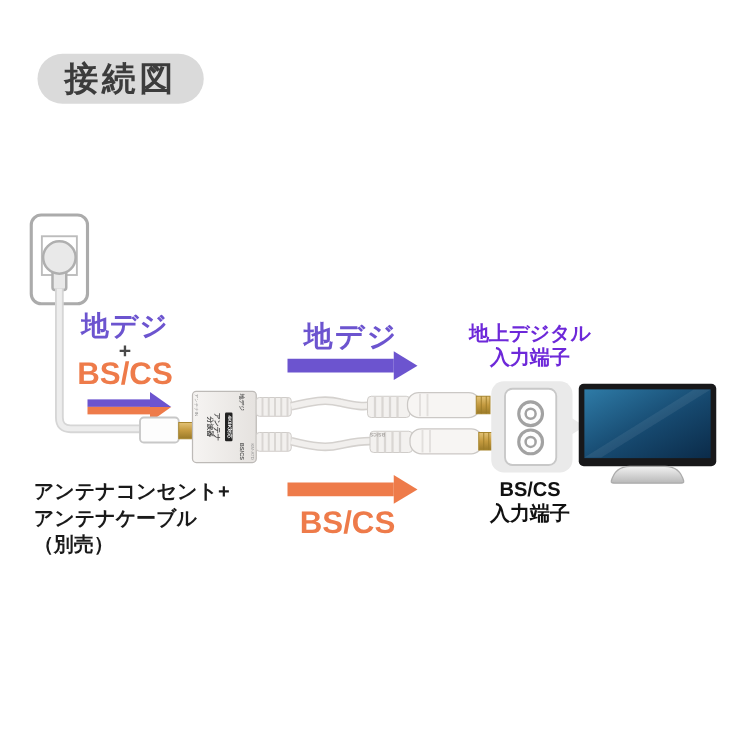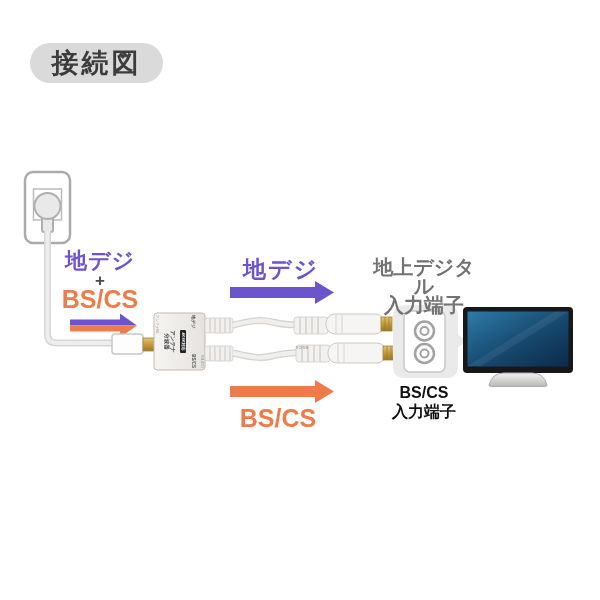--- a/index.html
+++ b/index.html
@@ -10,21 +10,21 @@
   .purple-text{color:#6C54CF;}
   .orange-text{color:#EE7B4A;}
   .pill{left:30px;top:43px;width:133px;height:40px;background:#DADADA;border-radius:21px;
         display:flex;align-items:center;justify-content:center;font-size:27px;font-weight:bold;
         color:#3C3C3C;letter-spacing:3px;}
   .combo-top{left:56px;top:246px;width:88px;font-size:22px;letter-spacing:1px;}
   .combo-plus{left:56px;top:271px;width:88px;font-size:17px;color:#4A4A4A;}
   .combo-bottom{left:56px;top:285px;width:88px;font-size:25px;}
   .arrow-top-label{left:233px;top:254px;width:96px;font-size:23px;letter-spacing:2px;}
   .arrow-bottom-label{left:228px;top:404px;width:100px;font-size:25px;}
-  .plate-top-label{left:368px;top:258px;width:112px;font-size:20px;line-height:19px;color:#737373;}
+  .plate-top-label{left:368px;top:258px;width:112px;font-size:16px;line-height:19px;color:#6d28d9;}
   .plate-bottom-label{left:368px;top:383px;width:112px;font-size:16px;line-height:19px;color:#111;}
   .tv-label{left:473px;top:389px;width:90px;font-size:21px;letter-spacing:2px;}
   .note{left:27px;top:383px;width:220px;text-align:left;font-size:16px;line-height:21.5px;color:#1a1a1a;}
   .splitter-label{left:151px;top:316px;width:57px;height:51px;transform:rotate(90deg);
         transform-origin:center;display:flex;flex-direction:column;justify-content:space-between;
         padding:1px 2px;box-sizing:border-box;color:#555;}
   .splitter-label .model{font-size:3.5px;color:#9a9a9a;text-align:right;font-weight:normal;}
   .splitter-label .outs{display:flex;justify-content:space-between;font-size:4.5px;font-weight:bold;color:#555;}
   .splitter-label .badge{align-self:center;background:#222;color:#fff;font-size:4px;font-weight:bold;
         padding:0.5px 2px;border-radius:1px;}
@@ -164,20 +164,25 @@
   <div class="abs txt plate-top-label">
     <div>地上デジタル</div>
     <div>入力端子</div>
   </div>
   <div class="abs txt plate-bottom-label">
     <div>BS/CS</div>
     <div>入力端子</div>
   </div>
 
 
+  <div class="abs txt note">
+    <div>アンテナコンセント+</div>
+    <div>アンテナケーブル</div>
+    <div>（別売）</div>
+  </div>
 
   <div class="abs splitter-label">
     <div class="model">KM-ATD</div>
     <div class="outs">
       <span>地デジ</span>
       <span>BS/CS</span>
     </div>
     <div class="badge">4K8K対応</div>
     <div class="main">
       <div>アンテナ</div>

